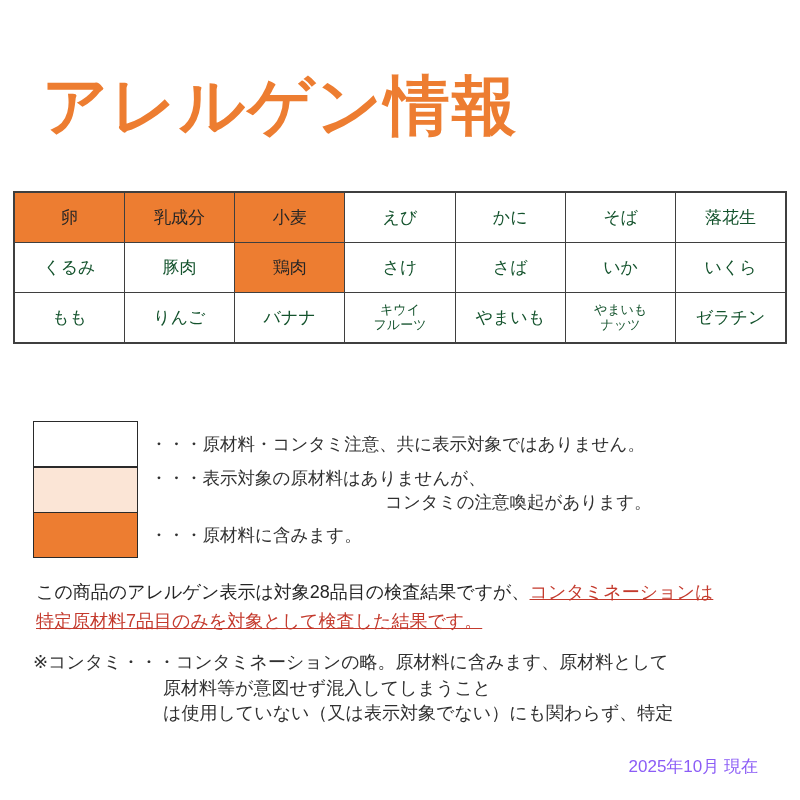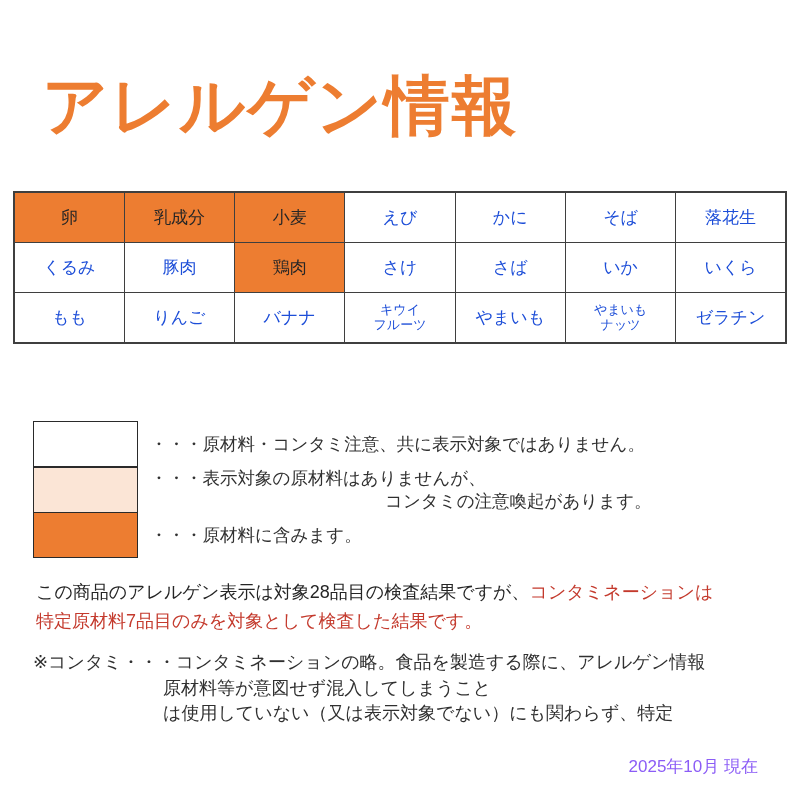--- a/index.html
+++ b/index.html
@@ -16,44 +16,44 @@
 
   table.allergen{
     position:absolute;left:13px;top:191px;width:774px;
     border-collapse:collapse;table-layout:fixed;
     border:2px solid #3f3f3f;
   }
   table.allergen td{
     border:1.5px solid #3f3f3f;
     height:49px;padding:0;
     text-align:center;vertical-align:middle;
-    font-size:17px;color:#1d4ed8;
+    font-size:17px;color:#14532d;
     white-space:pre-line;line-height:1.15;
   }
   table.allergen tr.sep td{border-top:2.5px solid #8a8a8a;}
   table.allergen td.included{background:#ED7D31;color:#262626;}
   table.allergen td.small{font-size:13px;}
 
   .legend{position:absolute;left:33px;top:421px;}
   .legend-row{display:flex;align-items:center;}
   .legend-row + .legend-row{margin-top:-1.5px;align-items:center;}
   .swatch{
     width:105px;height:46px;flex:none;box-sizing:border-box;
     border:1.5px solid #2a2a2a;background:#ffffff;
   }
   .swatch.light-orange{background:#FBE5D6;}
   .swatch.orange{background:#ED7D31;}
   .legend-text{margin-left:12px;font-size:17.5px;color:#303030;line-height:24px;white-space:nowrap;}
-  .legend-text .cont{padding-left:235px;font-family:Liberation Mono, monospace;}
+  .legend-text .cont{padding-left:235px;}
 
   .description{
     position:absolute;left:36px;top:578px;width:750px;margin:0;
     font-size:18px;line-height:29px;color:#252525;
   }
-  .description .red{color:#c43a2d;}
+  .description .red{color:#c43a2d;text-decoration:underline;}
 
   .note{
     position:absolute;left:33px;top:650px;width:750px;
     font-size:18px;line-height:25.5px;color:#303030;
   }
   .note .indent{padding-left:130px;}
 
   .date{
     position:absolute;right:42px;top:755px;
     font-size:17px;color:#8b5cf6;
@@ -118,20 +118,20 @@
         <div class="swatch orange"></div>
         <div class="legend-text">
           <div>・・・原材料に含みます。</div>
         </div>
       </div>
     </div>
 
   <p class="description"><span>この商品のアレルゲン表示は対象28品目の検査結果ですが、</span><span class="red">コンタミネーションは</span><br><span class="red">特定原材料7品目のみを対象として検査した結果です。</span></p>
 
   <div class="note" id="note">
-      <div>※コンタミ・・・コンタミネーションの略。食品を製造する際に、アレルゲン情報</div>
+      <div>※コンタミ・・・コンタミネーションの略。原材料に含みます、原材料として</div>
       <div class="indent">原材料等が意図せず混入してしまうこと</div>
       <div class="indent">は使用していない（又は表示対象でない）にも関わらず、特定</div>
     </div>
 
   <div class="date">2025年10月 現在</div>
 
 </div>
 
 </body></html>

